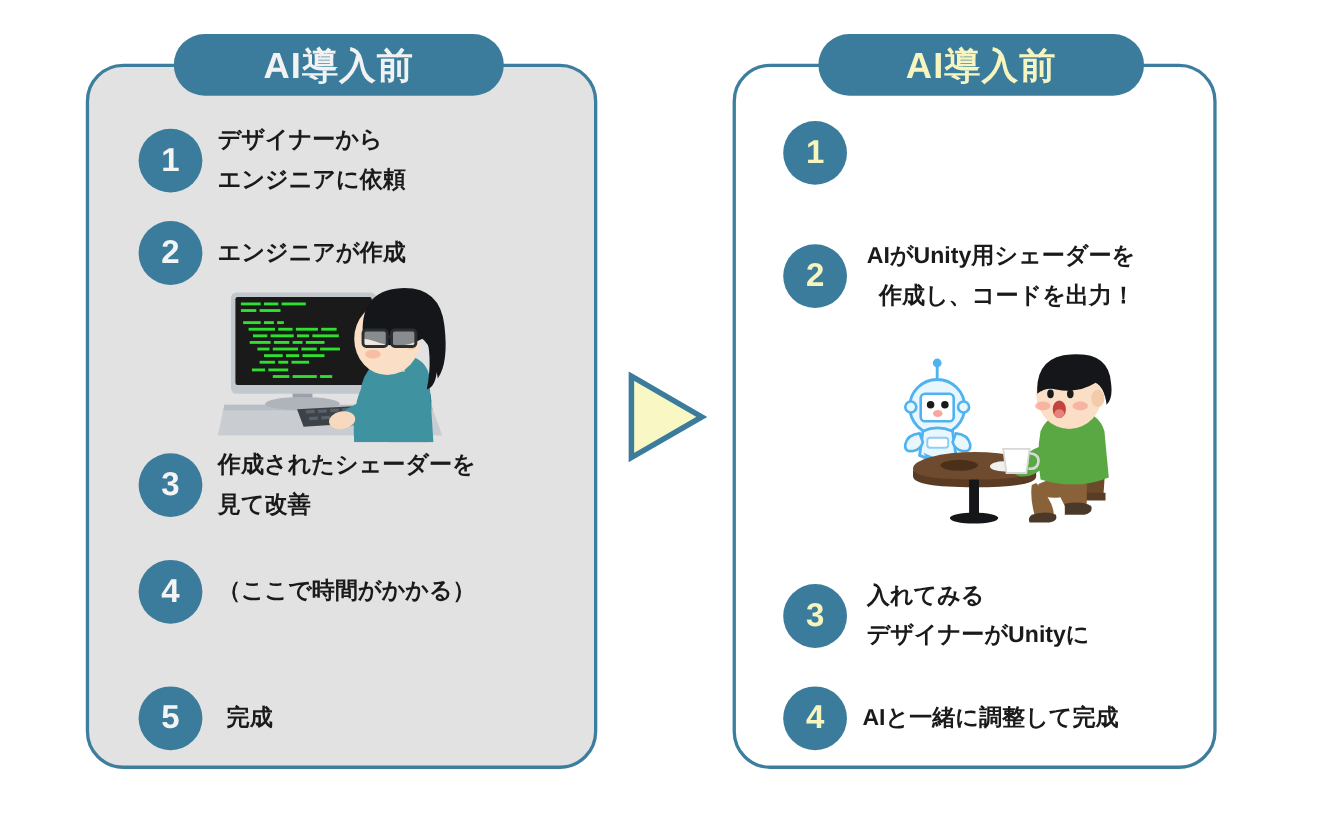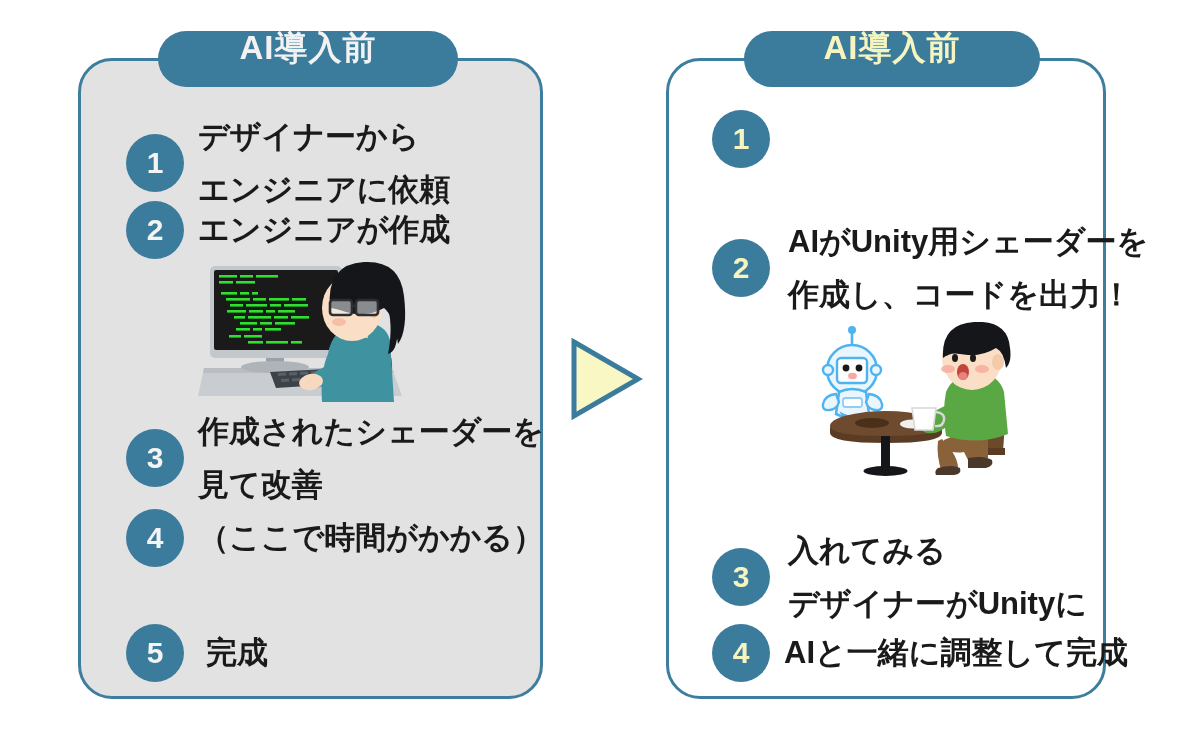--- a/index.html
+++ b/index.html
@@ -44,20 +44,21 @@
     background: #ffffff;
   }
 
   
   .pill {
     position: absolute;
     background: #3b7c9c;
     border-radius: 30px;
     height: 56px;
     display: flex;
+    align-items: center;
     justify-content: center;
     box-sizing: border-box;
     z-index: 5;
   }
   .pill-before {
     left: 158px;
     top: 31px;
     width: 300px;
   }
   .pill-after {
@@ -94,27 +95,27 @@
     font-weight: bold;
     line-height: 1;
   }
   .badge-light { color: #f4f4f4; }
   .badge-yellow { color: #f7f5bf; }
 
   .step-text {
     margin-left: 14px;
     color: #1a1a1a;
     font-weight: bold;
-    font-size: 31px;
+    font-size: 21px;
     line-height: 1.72;
     white-space: nowrap;
   }
   .line-indent { display: block; }
   .line-center { display: block; text-align: right; }
-  .line-right  { display: block; text-align: left; }
+  .line-right  { display: block; text-align: right; }
 
   
   .arrow {
     position: absolute;
     left: 568px;
     top: 337px;
     width: 76px;
     height: 84px;
   }
 

